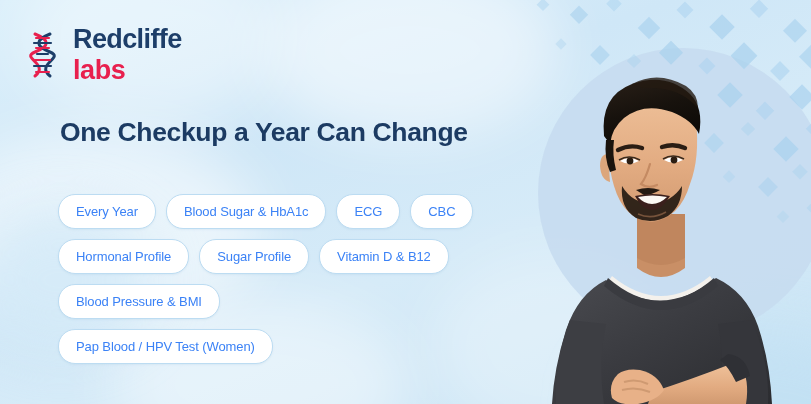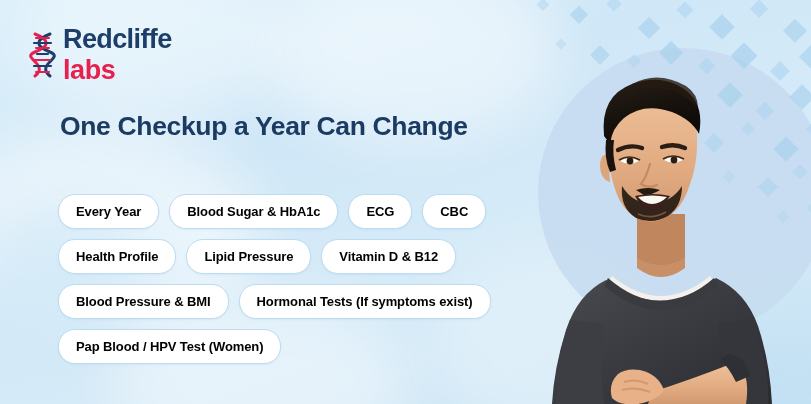--- a/index.html
+++ b/index.html
@@ -56,21 +56,21 @@
     opacity: .9;
   }
 
   
   .logo {
     position: absolute;
     left: 28px;
     top: 26px;
     display: flex;
     align-items: center;
-    gap: 5px;
+    gap: 15px;
   }
   .logo-mark { width: 30px; height: 48px; display: block; }
   .logo-words { line-height: 1; }
   .logo-word-1 {
     display: block;
     font-size: 27px;
     font-weight: bold;
     color: #1d3e69;
     letter-spacing: -.6px;
   }
@@ -80,21 +80,21 @@
     font-weight: bold;
     color: #e8204e;
     letter-spacing: -.4px;
     margin-top: 4px;
   }
 
   
   .headline {
     position: absolute;
     left: 60px;
-    top: 110px;
+    top: 116px;
     width: 470px;
   }
   .headline-line {
     display: block;
     font-size: 26.5px;
     font-weight: bold;
     letter-spacing: -.35px;
     line-height: 1.28;
   }
   .headline-line.l1 { color: #1c3b63; }
@@ -115,23 +115,23 @@
   }
   .pill {
     display: inline-flex;
     align-items: center;
     justify-content: center;
     height: 33px;
     padding: 0 17px;
     border-radius: 17px;
     background: #ffffff;
     border: 1.3px solid #bcdcf2;
-    color: #000000;
+    color: #3b82f6;
     font-size: 13px;
-    font-weight: bold;
+    font-weight: normal;
     letter-spacing: -.1px;
     white-space: nowrap;
     box-shadow: 0 1px 2px rgba(100,150,190,.10);
   }
 
   
   .person {
     position: absolute;
     left: 540px;
     top: 62px;
@@ -226,27 +226,26 @@
   </div>
 
   <div class="pill-rows">
     <div class="pill-row">
       <span class="pill">Every Year</span>
       <span class="pill">Blood Sugar &amp; HbA1c</span>
       <span class="pill">ECG</span>
       <span class="pill">CBC</span>
     </div>
     <div class="pill-row">
-      <span class="pill">Health Profile</span>
-      <span class="pill">Lipid Pressure</span>
+      <span class="pill">Hormonal Profile</span>
+      <span class="pill">Sugar Profile</span>
       <span class="pill">Vitamin D &amp; B12</span>
     </div>
     <div class="pill-row">
       <span class="pill">Blood Pressure &amp; BMI</span>
-      <span class="pill">Hormonal Tests (If symptoms exist)</span>
     </div>
     <div class="pill-row">
       <span class="pill">Pap Blood / HPV Test (Women)</span>
     </div>
   </div>
 
   <div class="person">
     <svg width="290" height="342" viewBox="0 0 290 342" xmlns="http://www.w3.org/2000/svg">
       <defs>
         <clipPath id="clipPerson">

